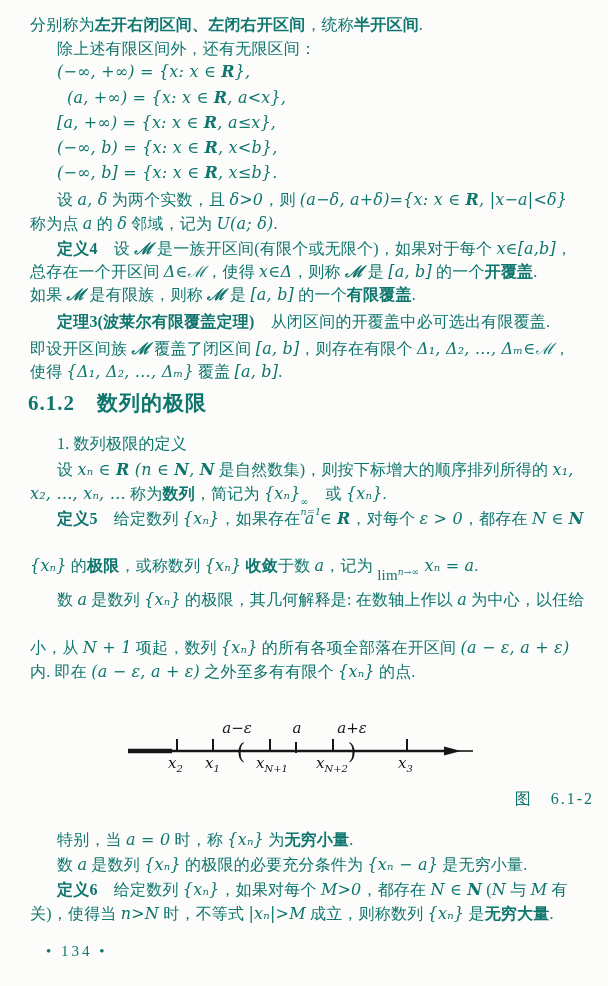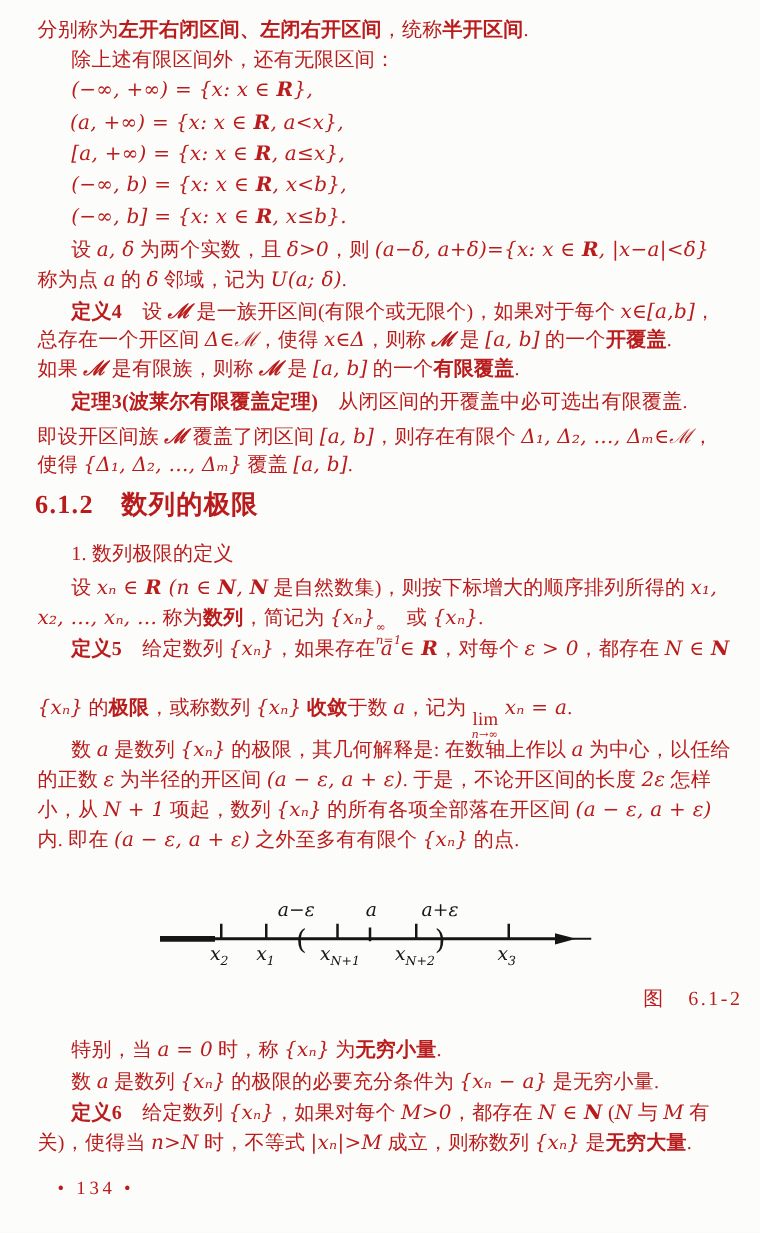--- a/index.html
+++ b/index.html
@@ -3,40 +3,40 @@
 <meta charset="utf-8">
 <style>
   html,body{margin:0;padding:0;}
   body{
     width:608px;height:986px;
     background:#f6f6f4;
     font-family:"Liberation Serif","DejaVu Serif",serif;
   }
   #page{
     position:relative;width:608px;height:986px;overflow:hidden;
-    background:#fcfcfa;color:#b91c1c;
+    background:#fcfcfa;color:#0f766e;
   }
   .line{
     position:absolute;
     font-size:16px;line-height:20px;
     white-space:pre;
     letter-spacing:0.2px;
   }
   .sg-n{font-style:normal;}
   .sg-b{font-weight:bold;}
   .sg-m{font-style:italic;font-family:"DejaVu Serif","Liberation Serif",serif;}
   .sg-mb{font-style:italic;font-weight:bold;font-family:"DejaVu Serif","Liberation Serif",serif;}
   .h2{font-size:21px;font-weight:bold;letter-spacing:1px;}
   .stack{
     display:inline-flex;flex-direction:column;align-items:flex-start;
     vertical-align:-6px;line-height:1;font-size:9.5px;
     font-style:italic;font-family:"DejaVu Serif","Liberation Serif",serif;
   }
   .limstack{
-    display:inline-flex;flex-direction:column;align-items:flex-end;
+    display:inline-flex;flex-direction:row;align-items:flex-start;
     vertical-align:-9px;line-height:1;
   }
   .lim-top{font-size:15px;font-style:normal;}
   .lim-bot{font-size:9px;font-style:italic;font-family:"DejaVu Serif","Liberation Serif",serif;}
   .caption{
     position:absolute;top:789px;left:0;width:594px;
     text-align:right;font-size:16px;letter-spacing:2px;
   }
   .pageno{letter-spacing:3px;font-size:15px;}
   svg text{fill:#161616;}
@@ -49,21 +49,21 @@
 </style>
 </head>
 <body>
 
 <div id="page">
 
   <div class="line" style="top:15px;left:30px"><span class="sg-n">分别称为</span><span class="sg-b">左开右闭区间、左闭右开区间</span><span class="sg-n">，统称</span><span class="sg-b">半开区间</span><span class="sg-n">.</span></div>
   <div class="line" style="top:39px;left:57px"><span class="sg-n">除上述有限区间外，还有无限区间：</span></div>
 
   <div class="line" style="top:62px;left:57px"><span class="sg-m">(−∞, +∞) = {x: x ∈ </span><span class="sg-mb">R</span><span class="sg-m">},</span></div>
-  <div class="line" style="top:88px;left:56px"><span class="sg-m">(a, +∞) = {x: x ∈ </span><span class="sg-mb">R</span><span class="sg-m">, a&lt;x},</span></div>
+  <div class="line" style="top:88px;left:67px"><span class="sg-m">(a, +∞) = {x: x ∈ </span><span class="sg-mb">R</span><span class="sg-m">, a&lt;x},</span></div>
   <div class="line" style="top:113px;left:57px"><span class="sg-m">[a, +∞) = {x: x ∈ </span><span class="sg-mb">R</span><span class="sg-m">, a≤x},</span></div>
   <div class="line" style="top:138px;left:57px"><span class="sg-m">(−∞, b) = {x: x ∈ </span><span class="sg-mb">R</span><span class="sg-m">, x&lt;b},</span></div>
   <div class="line" style="top:163px;left:57px"><span class="sg-m">(−∞, b] = {x: x ∈ </span><span class="sg-mb">R</span><span class="sg-m">, x≤b}.</span></div>
 
   <div class="line" style="top:190px;left:57px"><span class="sg-n">设 </span><span class="sg-m">a, δ</span><span class="sg-n"> 为两个实数，且 </span><span class="sg-m">δ&gt;0</span><span class="sg-n">，则 </span><span class="sg-m">(a−δ, a+δ)={x: x ∈ </span><span class="sg-mb">R</span><span class="sg-m">, |x−a|&lt;δ}</span></div>
   <div class="line" style="top:214px;left:30px"><span class="sg-n">称为点 </span><span class="sg-m">a</span><span class="sg-n"> 的 </span><span class="sg-m">δ</span><span class="sg-n"> 邻域，记为 </span><span class="sg-m">U(a; δ)</span><span class="sg-n">.</span></div>
 
   <div class="line" style="top:239px;left:57px"><span class="sg-b">定义4</span><span class="sg-n">　设 </span><span class="sg-mb">ℳ</span><span class="sg-n"> 是一族开区间(有限个或无限个)，如果对于每个 </span><span class="sg-m">x∈[a,b]</span><span class="sg-n">，</span></div>
   <div class="line" style="top:285px;left:30px"><span class="sg-n">如果 </span><span class="sg-mb">ℳ</span><span class="sg-n"> 是有限族，则称 </span><span class="sg-mb">ℳ</span><span class="sg-n"> 是 </span><span class="sg-m">[a, b]</span><span class="sg-n"> 的一个</span><span class="sg-b">有限覆盖</span><span class="sg-n">.</span></div>
   <div class="line" style="top:262px;left:30px"><span class="sg-n">总存在一个开区间 </span><span class="sg-m">Δ∈ℳ</span><span class="sg-n">，使得 </span><span class="sg-m">x∈Δ</span><span class="sg-n">，则称 </span><span class="sg-mb">ℳ</span><span class="sg-n"> 是 </span><span class="sg-m">[a, b]</span><span class="sg-n"> 的一个</span><span class="sg-b">开覆盖</span><span class="sg-n">.</span></div>
@@ -75,21 +75,20 @@
   <div class="line h2" style="top:393px;left:28px"><span class="sg-b">6.1.2　数列的极限</span></div>
 
   <div class="line" style="top:434px;left:57px"><span class="sg-n">1. 数列极限的定义</span></div>
   <div class="line" style="top:460px;left:57px"><span class="sg-n">设 </span><span class="sg-m">xₙ ∈ </span><span class="sg-mb">R</span><span class="sg-m"> (</span><span class="sg-m">n ∈ </span><span class="sg-mb">N</span><span class="sg-m">, </span><span class="sg-mb">N</span><span class="sg-n"> 是自然数集)，则按下标增大的顺序排列所得的 </span><span class="sg-m">x₁,</span></div>
   <div class="line" style="top:484px;left:30px"><span class="sg-m">x₂, …, xₙ, …</span><span class="sg-n"> 称为</span><span class="sg-b">数列</span><span class="sg-n">，简记为 </span><span class="sg-m">{xₙ}</span><span class="stack"><span>∞</span><span>n=1</span></span><span class="sg-n"> 或 </span><span class="sg-m">{xₙ}</span><span class="sg-n">.</span></div>
 
   <div class="line" style="top:509px;left:57px"><span class="sg-b">定义5</span><span class="sg-n">　给定数列 </span><span class="sg-m">{xₙ}</span><span class="sg-n">，如果存在 </span><span class="sg-m">a ∈ </span><span class="sg-mb">R</span><span class="sg-n">，对每个 </span><span class="sg-m">ε &gt; 0</span><span class="sg-n">，都存在 </span><span class="sg-m">N ∈ </span><span class="sg-mb">N</span></div>
   <div class="line" style="top:556px;left:30px"><span class="sg-m">{xₙ}</span><span class="sg-n"> 的</span><span class="sg-b">极限</span><span class="sg-n">，或称数列 </span><span class="sg-m">{xₙ}</span><span class="sg-n"> </span><span class="sg-b">收敛</span><span class="sg-n">于数 </span><span class="sg-m">a</span><span class="sg-n">，记为 </span><span class="limstack"><span class="lim-top">lim</span><span class="lim-bot">n→∞</span></span><span class="sg-m"> xₙ = a</span><span class="sg-n">.</span></div>
 
   <div class="line" style="top:590px;left:57px"><span class="sg-n">数 </span><span class="sg-m">a</span><span class="sg-n"> 是数列 </span><span class="sg-m">{xₙ}</span><span class="sg-n"> 的极限，其几何解释是: 在数轴上作以 </span><span class="sg-m">a</span><span class="sg-n"> 为中心，以任给</span></div>
-  <div class="line" style="top:614px;left:30px"><span class="sg-n">的正数 </span><span class="sg-m">ε</span><span class="sg-n"> 为半径的开区间 </span><span class="sg-m">(a − ε, a + ε)</span><span class="sg-n">. 于是，不论开区间的长度 </span><span class="sg-m">2ε</span><span class="sg-n"> 怎样</span></div>
   <div class="line" style="top:638px;left:30px"><span class="sg-n">小，从 </span><span class="sg-m">N + 1</span><span class="sg-n"> 项起，数列 </span><span class="sg-m">{xₙ}</span><span class="sg-n"> 的所有各项全部落在开区间 </span><span class="sg-m">(a − ε, a + ε)</span></div>
   <div class="line" style="top:662px;left:30px"><span class="sg-n">内. 即在 </span><span class="sg-m">(a − ε, a + ε)</span><span class="sg-n"> 之外至多有有限个 </span><span class="sg-m">{xₙ}</span><span class="sg-n"> 的点.</span></div>
 
   <svg width="608" height="78" style="position:absolute;top:710px;left:0">
 
     <line x1="128" y1="41" x2="448" y2="41" stroke="#161616" stroke-width="2.4"></line>
     <line x1="128" y1="41" x2="172" y2="41" stroke="#161616" stroke-width="4.6"></line>
     <polygon points="444,36.5 444,45.5 461,41" fill="#161616"></polygon>
     <line x1="458" y1="41" x2="473" y2="41" stroke="#161616" stroke-width="1.6"></line>
 

